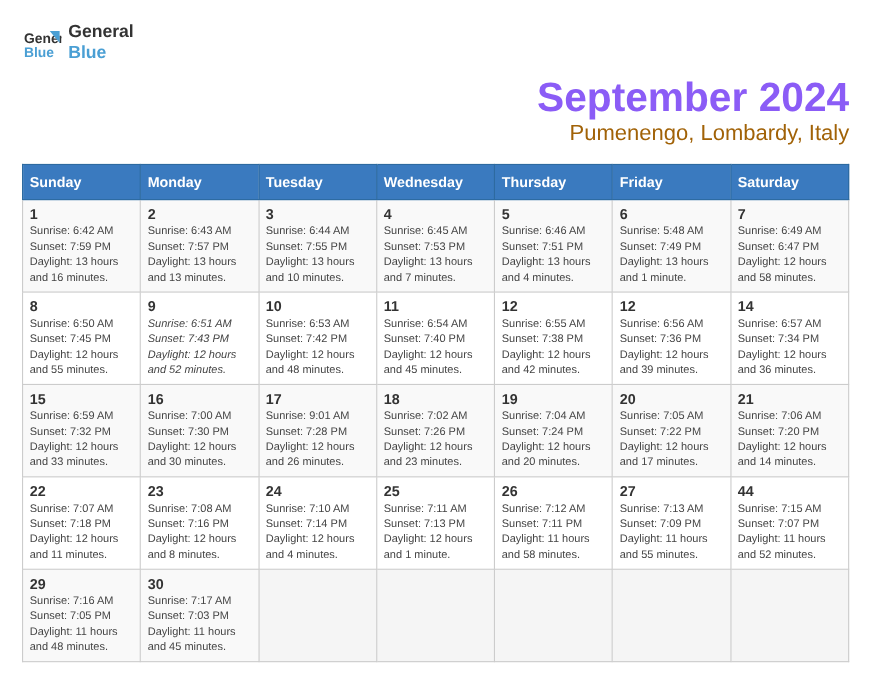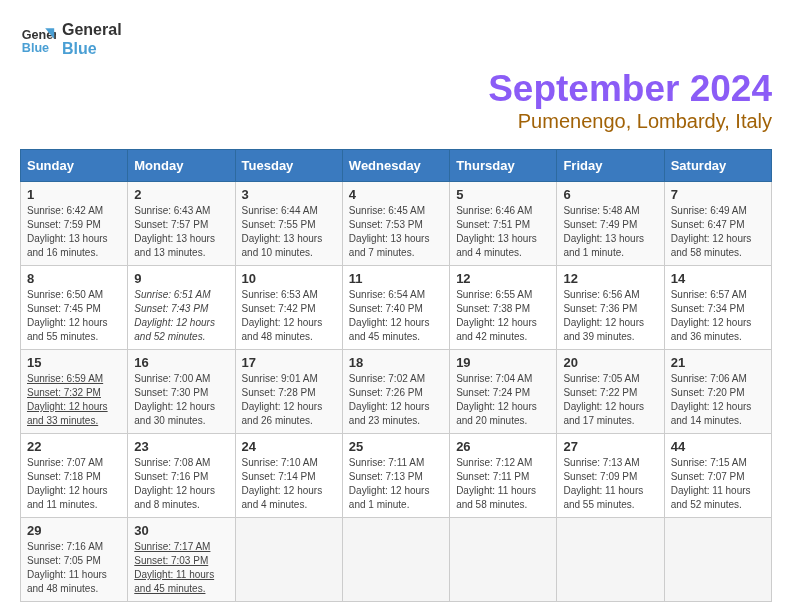--- a/index.html
+++ b/index.html
@@ -167,21 +167,21 @@
         <td><span class="day-number">12</span><span class="day-detail" style="white-space: pre-line;">Sunrise: 6:56 AM
 Sunset: 7:36 PM
 Daylight: 12 hours
 and 39 minutes.</span></td>
         <td><span class="day-number">14</span><span class="day-detail" style="white-space: pre-line;">Sunrise: 6:57 AM
 Sunset: 7:34 PM
 Daylight: 12 hours
 and 36 minutes.</span></td>
       </tr>
       <tr>
-        <td><span class="day-number">15</span><span class="day-detail" style="white-space: pre-line; text-decoration: underline;">Sunrise: 6:59 AM
+        <td><span class="day-number">15</span><span class="day-detail" style="white-space: pre-line;">Sunrise: 6:59 AM
 Sunset: 7:32 PM
 Daylight: 12 hours
 and 33 minutes.</span></td>
         <td><span class="day-number">16</span><span class="day-detail" style="white-space: pre-line; text-align: center;">Sunrise: 7:00 AM
 Sunset: 7:30 PM
 Daylight: 12 hours
 and 30 minutes.</span></td>
         <td><span class="day-number">17</span><span class="day-detail" style="white-space: pre-line;">Sunrise: 9:01 AM
 Sunset: 7:28 PM
 Daylight: 12 hours
@@ -231,21 +231,21 @@
         <td><span class="day-number">44</span><span class="day-detail" style="white-space: pre-line;">Sunrise: 7:15 AM
 Sunset: 7:07 PM
 Daylight: 11 hours
 and 52 minutes.</span></td>
       </tr>
       <tr>
         <td><span class="day-number">29</span><span class="day-detail" style="white-space: pre-line;">Sunrise: 7:16 AM
 Sunset: 7:05 PM
 Daylight: 11 hours
 and 48 minutes.</span></td>
-        <td><span class="day-number">30</span><span class="day-detail" style="white-space: pre-line; text-decoration: underline;">Sunrise: 7:17 AM
+        <td><span class="day-number">30</span><span class="day-detail" style="white-space: pre-line;">Sunrise: 7:17 AM
 Sunset: 7:03 PM
 Daylight: 11 hours
 and 45 minutes.</span></td>
         <td class="empty-cell"></td>
         <td class="empty-cell"></td>
         <td class="empty-cell"></td>
         <td class="empty-cell"></td>
         <td class="empty-cell"></td>
       </tr>
     </tbody>

